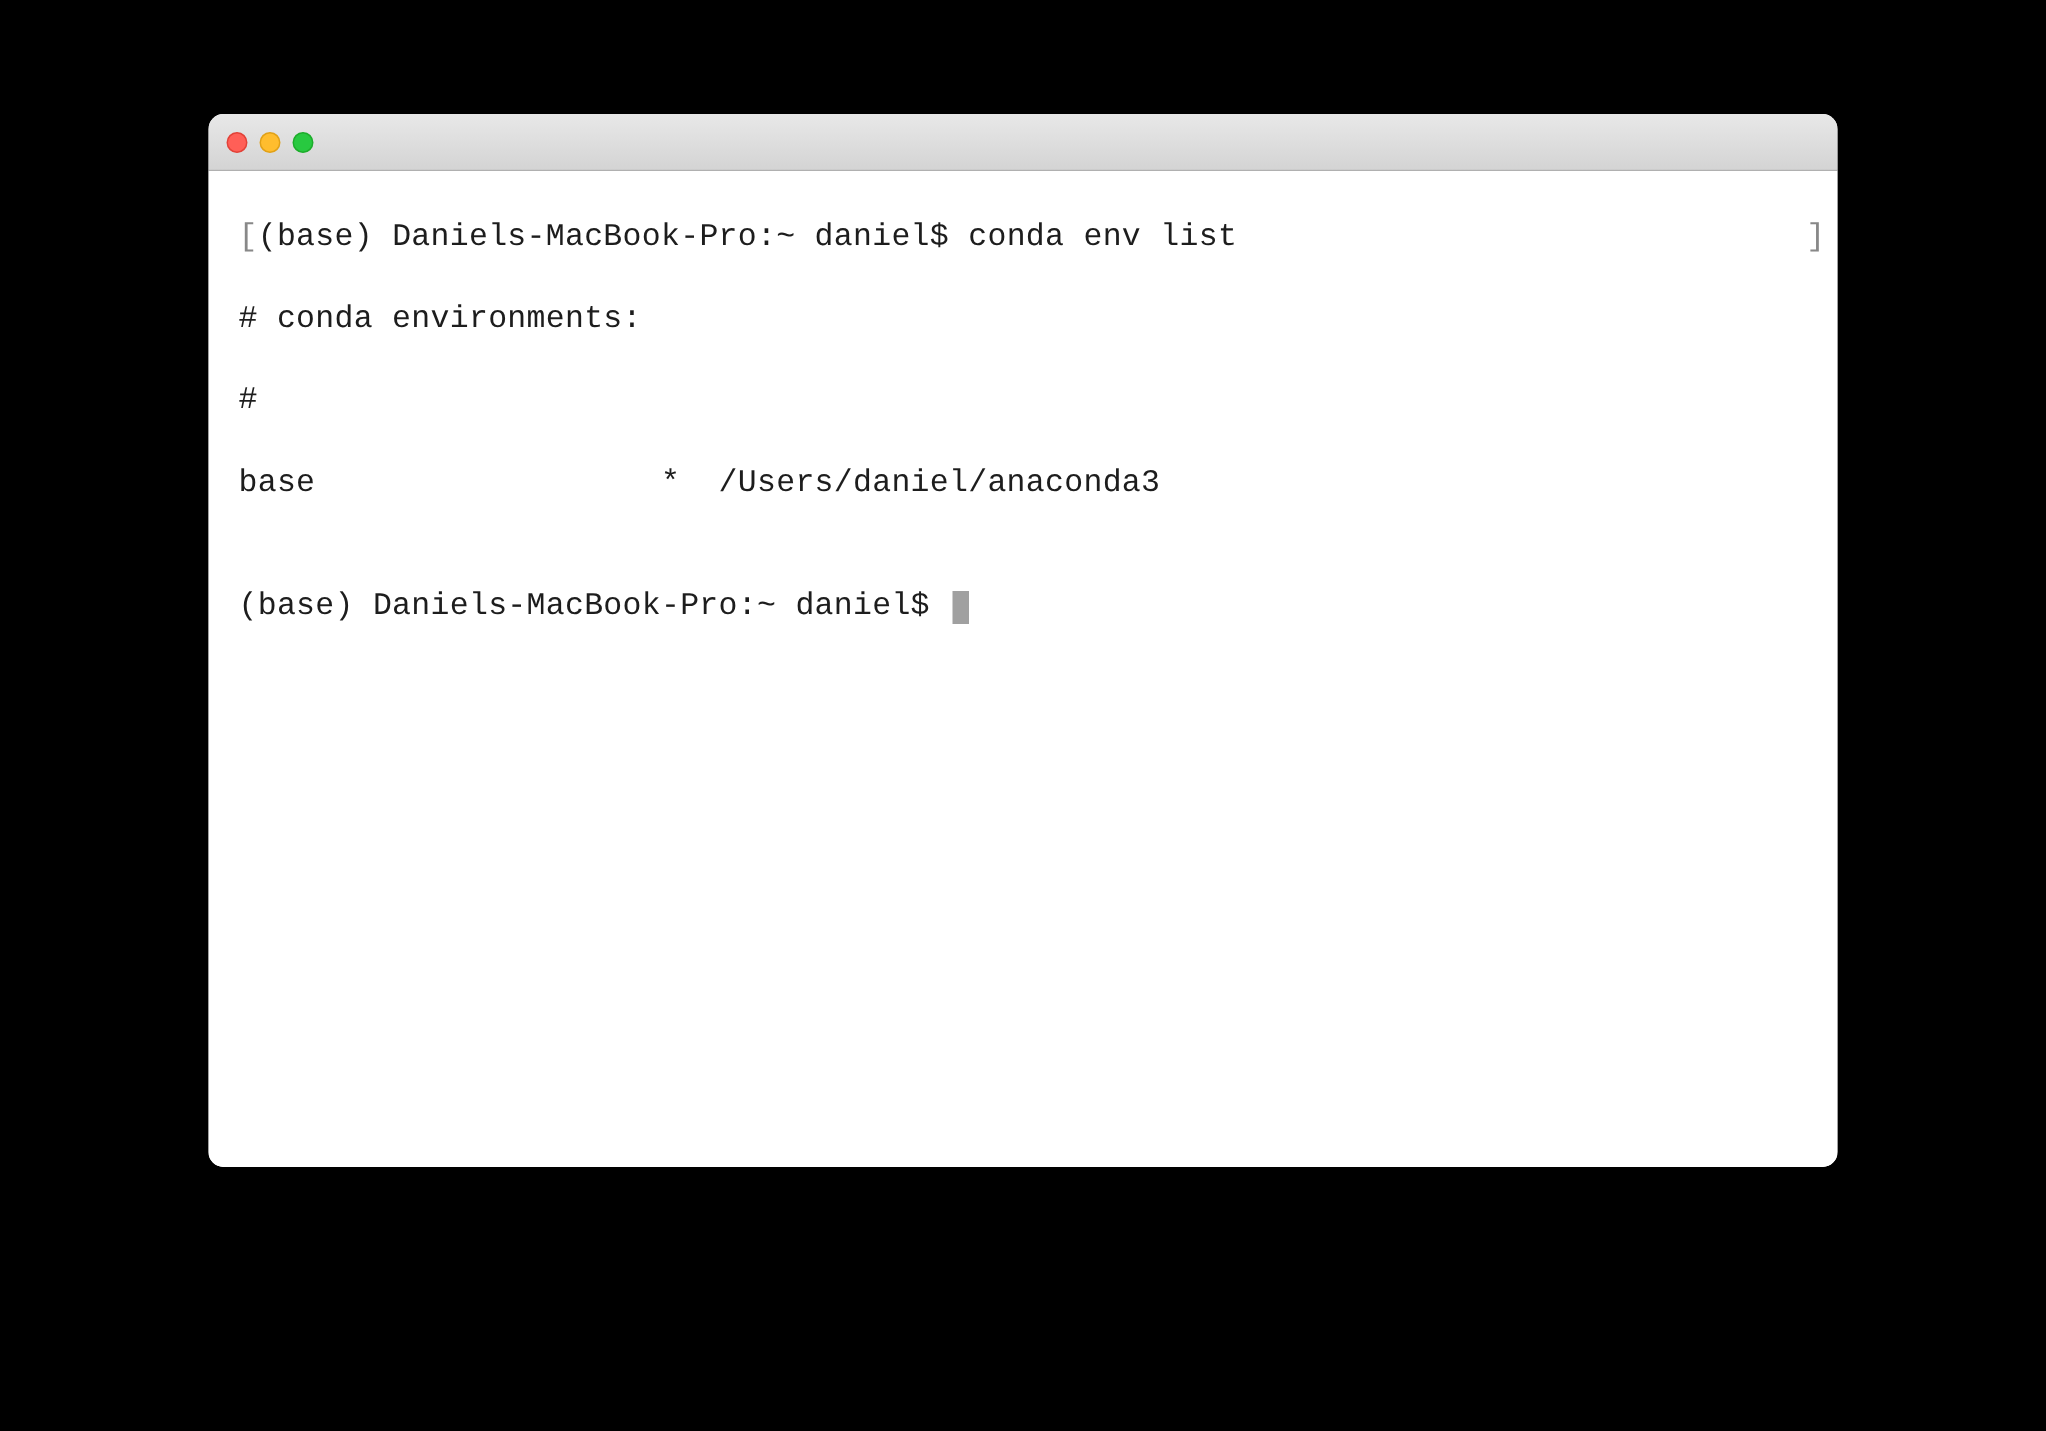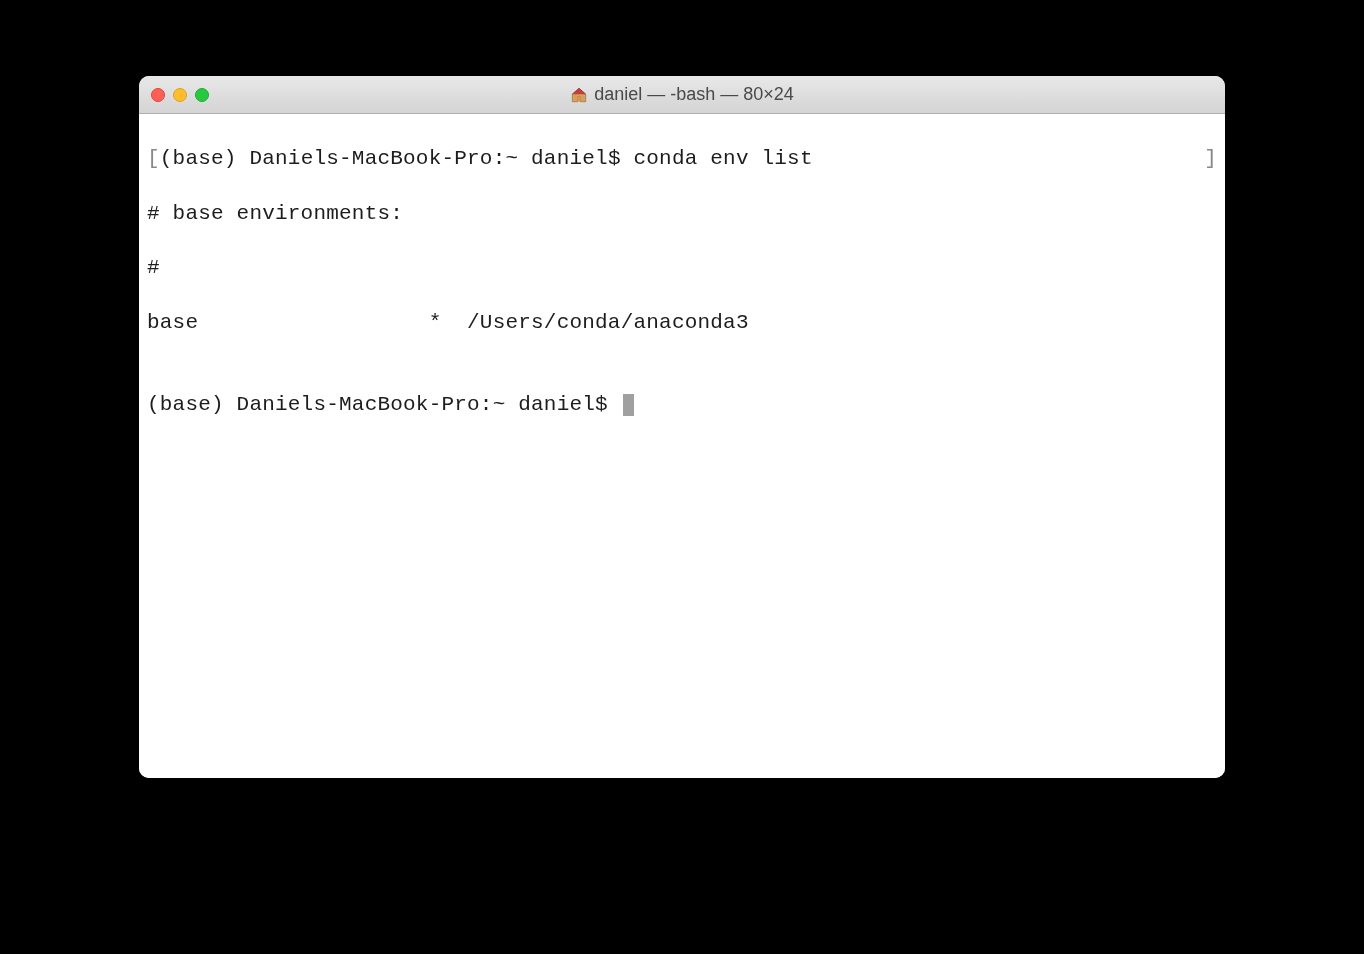--- a/index.html
+++ b/index.html
@@ -83,20 +83,21 @@
       font-family: "SF Mono", Menlo, Monaco, "Courier New", monospace;
       font-size: 21px;
       line-height: 1.3;
       color: #1d1d1d;
       white-space: pre;
       overflow: hidden;
       letter-spacing: 0.2px;
     }
     .term-line {
       display: block;
+      margin-left: 12px;
     }
     .bracket-dim {
       color: #888;
     }
     .cursor-block {
       display: inline-block;
       width: 11px;
       height: 22px;
       background: #a0a0a0;
       vertical-align: text-bottom;
@@ -110,32 +111,22 @@
 </head>
 <body>
 
 <div class="terminal-window">
   <div class="titlebar">
     <div class="traffic-lights">
       <div class="traffic-light close-btn"></div>
       <div class="traffic-light minimize-btn"></div>
       <div class="traffic-light maximize-btn"></div>
     </div>
-    <div class="window-title">
-      <span class="home-icon">
-        <svg width="18" height="18" viewBox="0 0 24 24">
-          <path d="M3 11 L12 3 L21 11 L21 21 L14 21 L14 14 L10 14 L10 21 L3 21 Z" fill="#d4a05a" stroke="#8a6a3a" stroke-width="0.8"></path>
-          <path d="M3 11 L12 3 L21 11" fill="#c04040" stroke="#8a2a2a" stroke-width="0.8"></path>
-          <rect x="10" y="14" width="4" height="7" fill="#e89050"></rect>
-        </svg>
-      </span>
-      <span>daniel — -bash — 80×24</span>
-    </div>
   </div>
   <div class="terminal-body">
 <span class="term-line"><span class="bracket-dim">[</span><span>(base) Daniels-MacBook-Pro:~ daniel$ </span><span>conda env list</span><span class="right-bracket">]</span></span>
-<span class="term-line"># base environments:</span>
+<span class="term-line"># conda environments:</span>
 <span class="term-line">#</span>
-<span class="term-line">base                  *  /Users/conda/anaconda3</span>
+<span class="term-line">base                  *  /Users/daniel/anaconda3</span>
 <span class="term-line"></span>
 <span class="term-line"><span>(base) Daniels-MacBook-Pro:~ daniel$ </span><span class="cursor-block"></span></span>
   </div>
 </div>
 
 </body></html>

